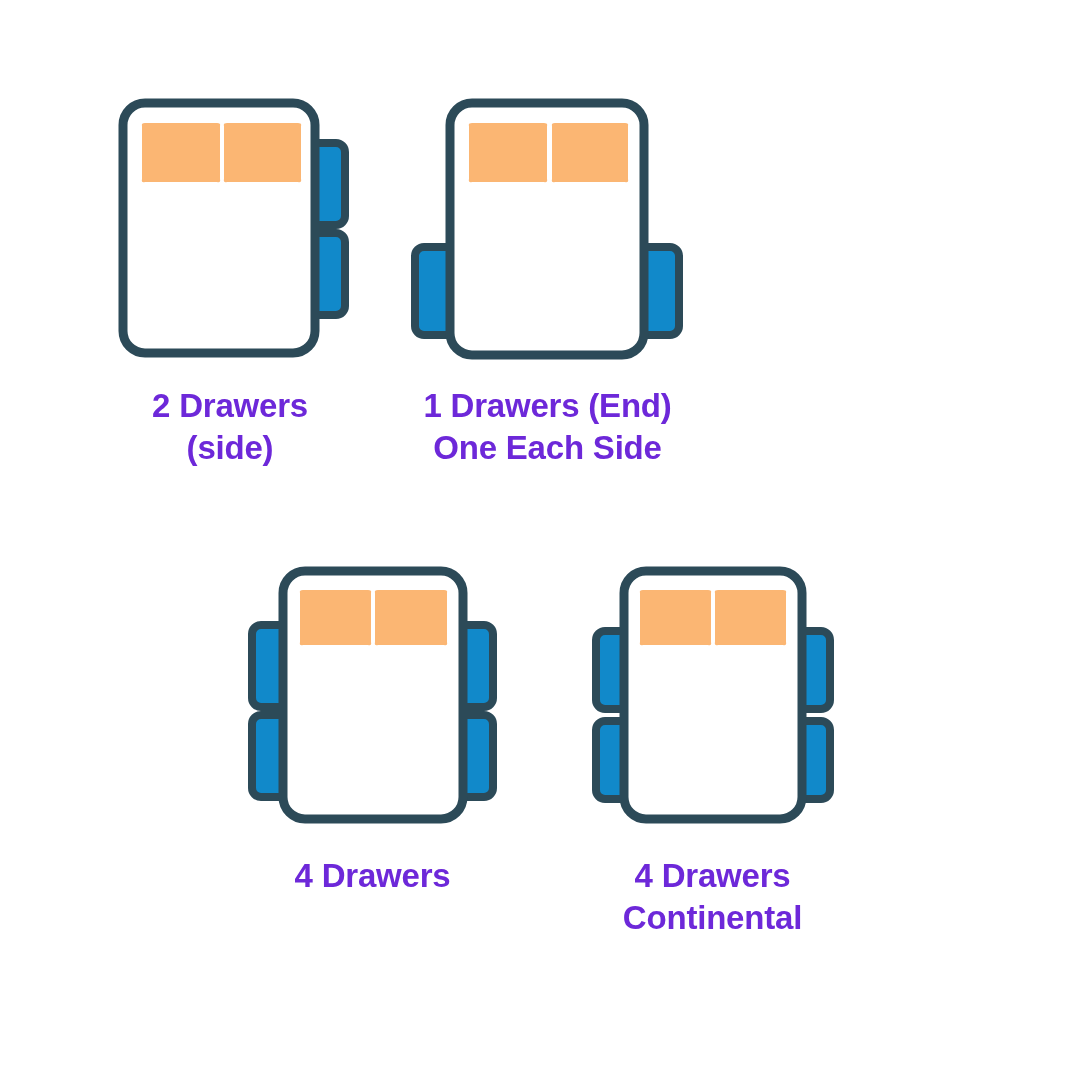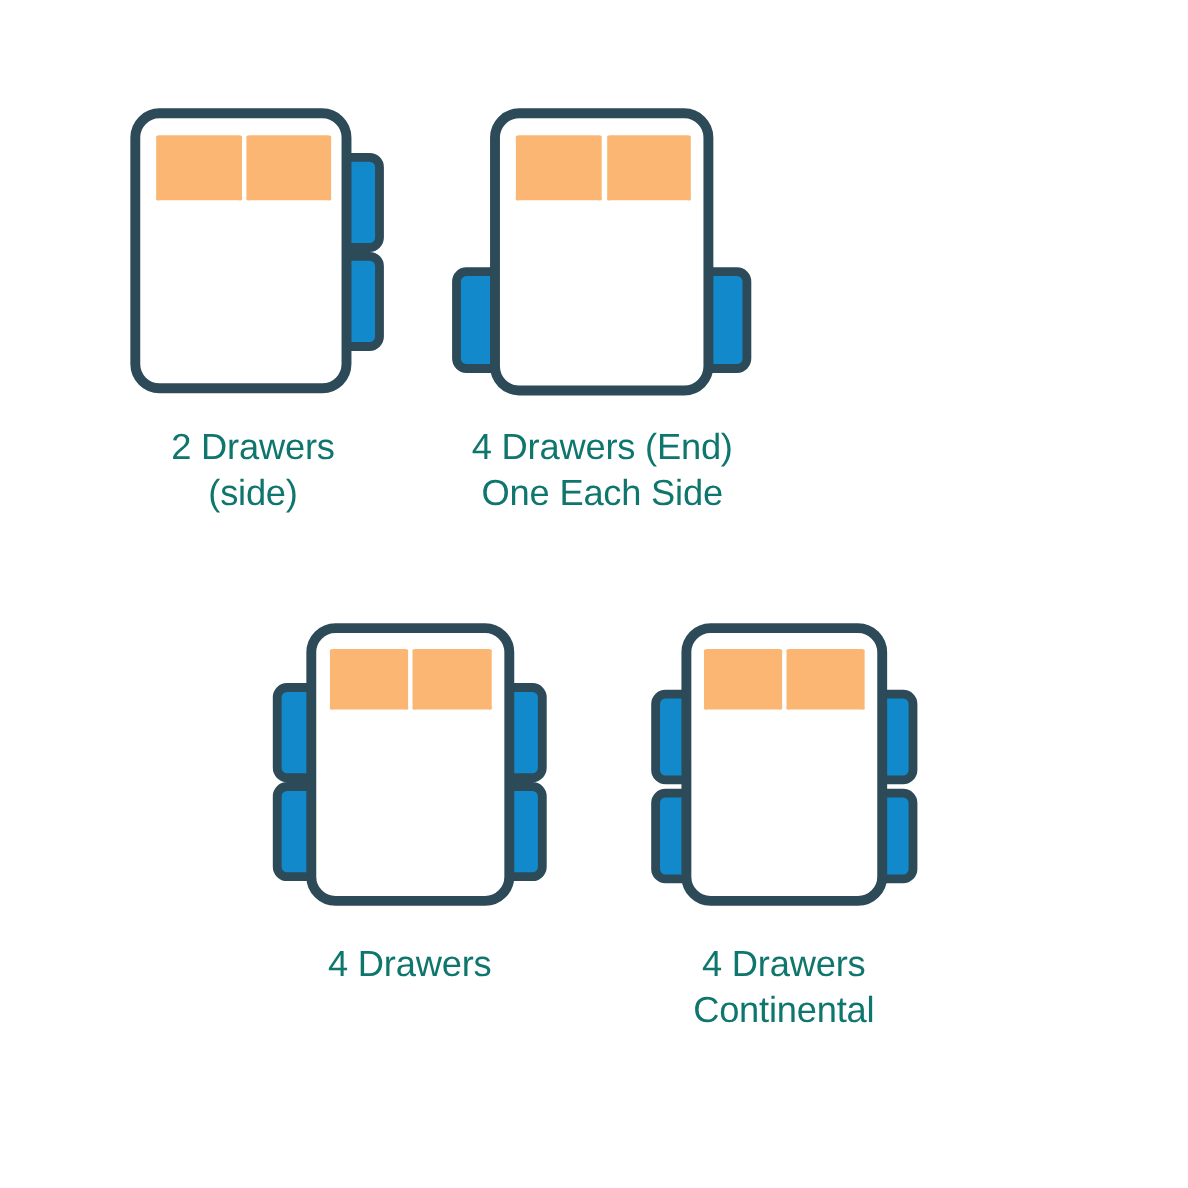--- a/index.html
+++ b/index.html
@@ -28,23 +28,23 @@
   }
   .bed-label {
     position: absolute;
     left: 0;
     width: 100%;
     text-align: center;
     font-family: "Liberation Sans", sans-serif;
     font-size: 33px;
     line-height: 1.26;
     letter-spacing: -0.2px;
-    color: #0f766e;
+    color: #6d28d9;
     white-space: pre-line;
-    font-weight: 400;
+    font-weight: 700;
   }
 </style>
 </head>
 <body>
 
 <div id="board">
 
   <div class="bed-cell" style="left:100px; top:85px; width:260px; height:290px;">
     <svg class="bed-svg" width="260" height="290" viewBox="0 0 260 290">
 
@@ -85,21 +85,21 @@
         <rect x="45" y="18" width="194" height="252" rx="22" ry="22" fill="#FFFFFF" stroke="#2C4A58" stroke-width="9"></rect>
       </g>
 
       <g>
         <path d="M64 41 Q63 38 67 38 L139 38 Q143 38 142 41 L142 94 Q143 98 139 97 L67 97 Q63 98 64 94 Z" fill="#FBB673"></path>
       </g>
       <g>
         <path d="M147 41 Q146 38 150 38 L220 38 Q224 38 223 41 L223 94 Q224 98 220 97 L150 97 Q146 98 147 94 Z" fill="#FBB673"></path>
       </g>
     </svg>
-    <div class="bed-label" style="top:300px;">4 Drawers (End)
+    <div class="bed-label" style="top:300px;">1 Drawers (End)
 One Each Side</div>
   </div>
 
 
   <div class="bed-cell" style="left:240px; top:555px; width:265px; height:285px;">
     <svg class="bed-svg" width="265" height="285" viewBox="0 0 265 285">
 
       <g>
         <rect x="12" y="70" width="38" height="82" rx="9" ry="9" fill="#1189CA" stroke="#2C4A58" stroke-width="8"></rect>
       </g>

